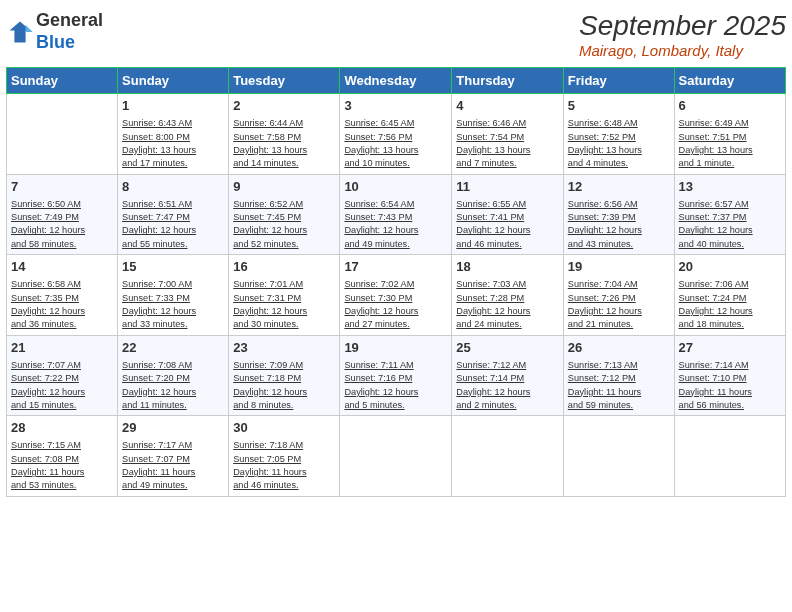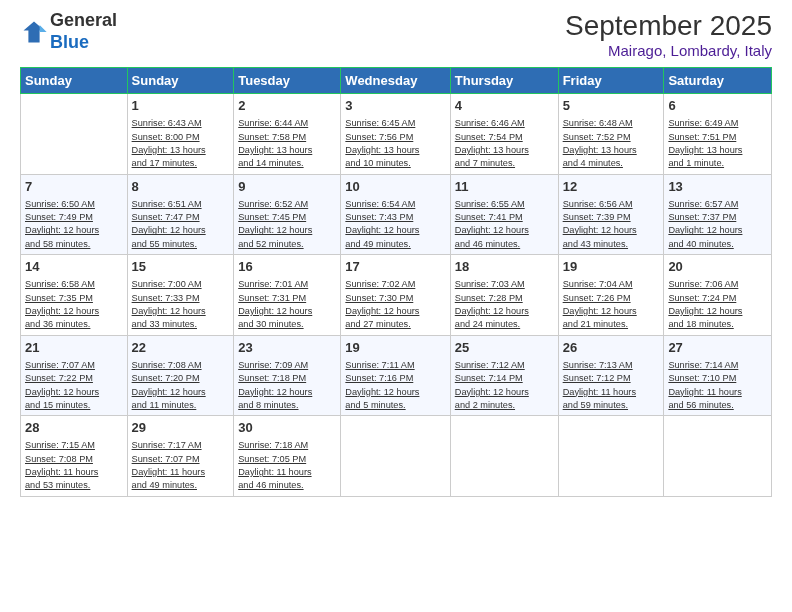--- a/index.html
+++ b/index.html
@@ -7,21 +7,21 @@
       font-family: Arial, sans-serif;
       background: #fff;
       width: 792px;
       height: 612px;
       overflow: hidden;
     }
     .page {
       width: 792px;
       height: 596px;
       background: #fff;
-      padding: 10px 20px;
+      padding: 10px 6px;
     }
     .header {
       display: flex;
       justify-content: space-between;
       align-items: flex-start;
       margin-bottom: 8px;
     }
     .logo {
       display: flex;
       align-items: center;
@@ -33,30 +33,30 @@
       color: #333;
       line-height: 1.2;
     }
     .logo-text .blue { color: #1a6bbf; }
     .logo-icon {
       width: 28px;
       height: 28px;
       margin-right: 2px;
     }
     .title-block {
-      text-align: right;
+      font-style: italic;
     }
     .title-block .month-year {
       font-size: 28px;
       font-weight: normal;
       color: #333;
     }
     .title-block .location {
       font-size: 15px;
-      color: #4c1d95;
+      color: #c2410c;
     }
     .calendar {
       width: 100%;
       border-collapse: collapse;
       border: 1px solid #bbb;
     }
     .calendar th {
       background-color: #2e6db4;
       color: #fff;
       font-size: 13px;

